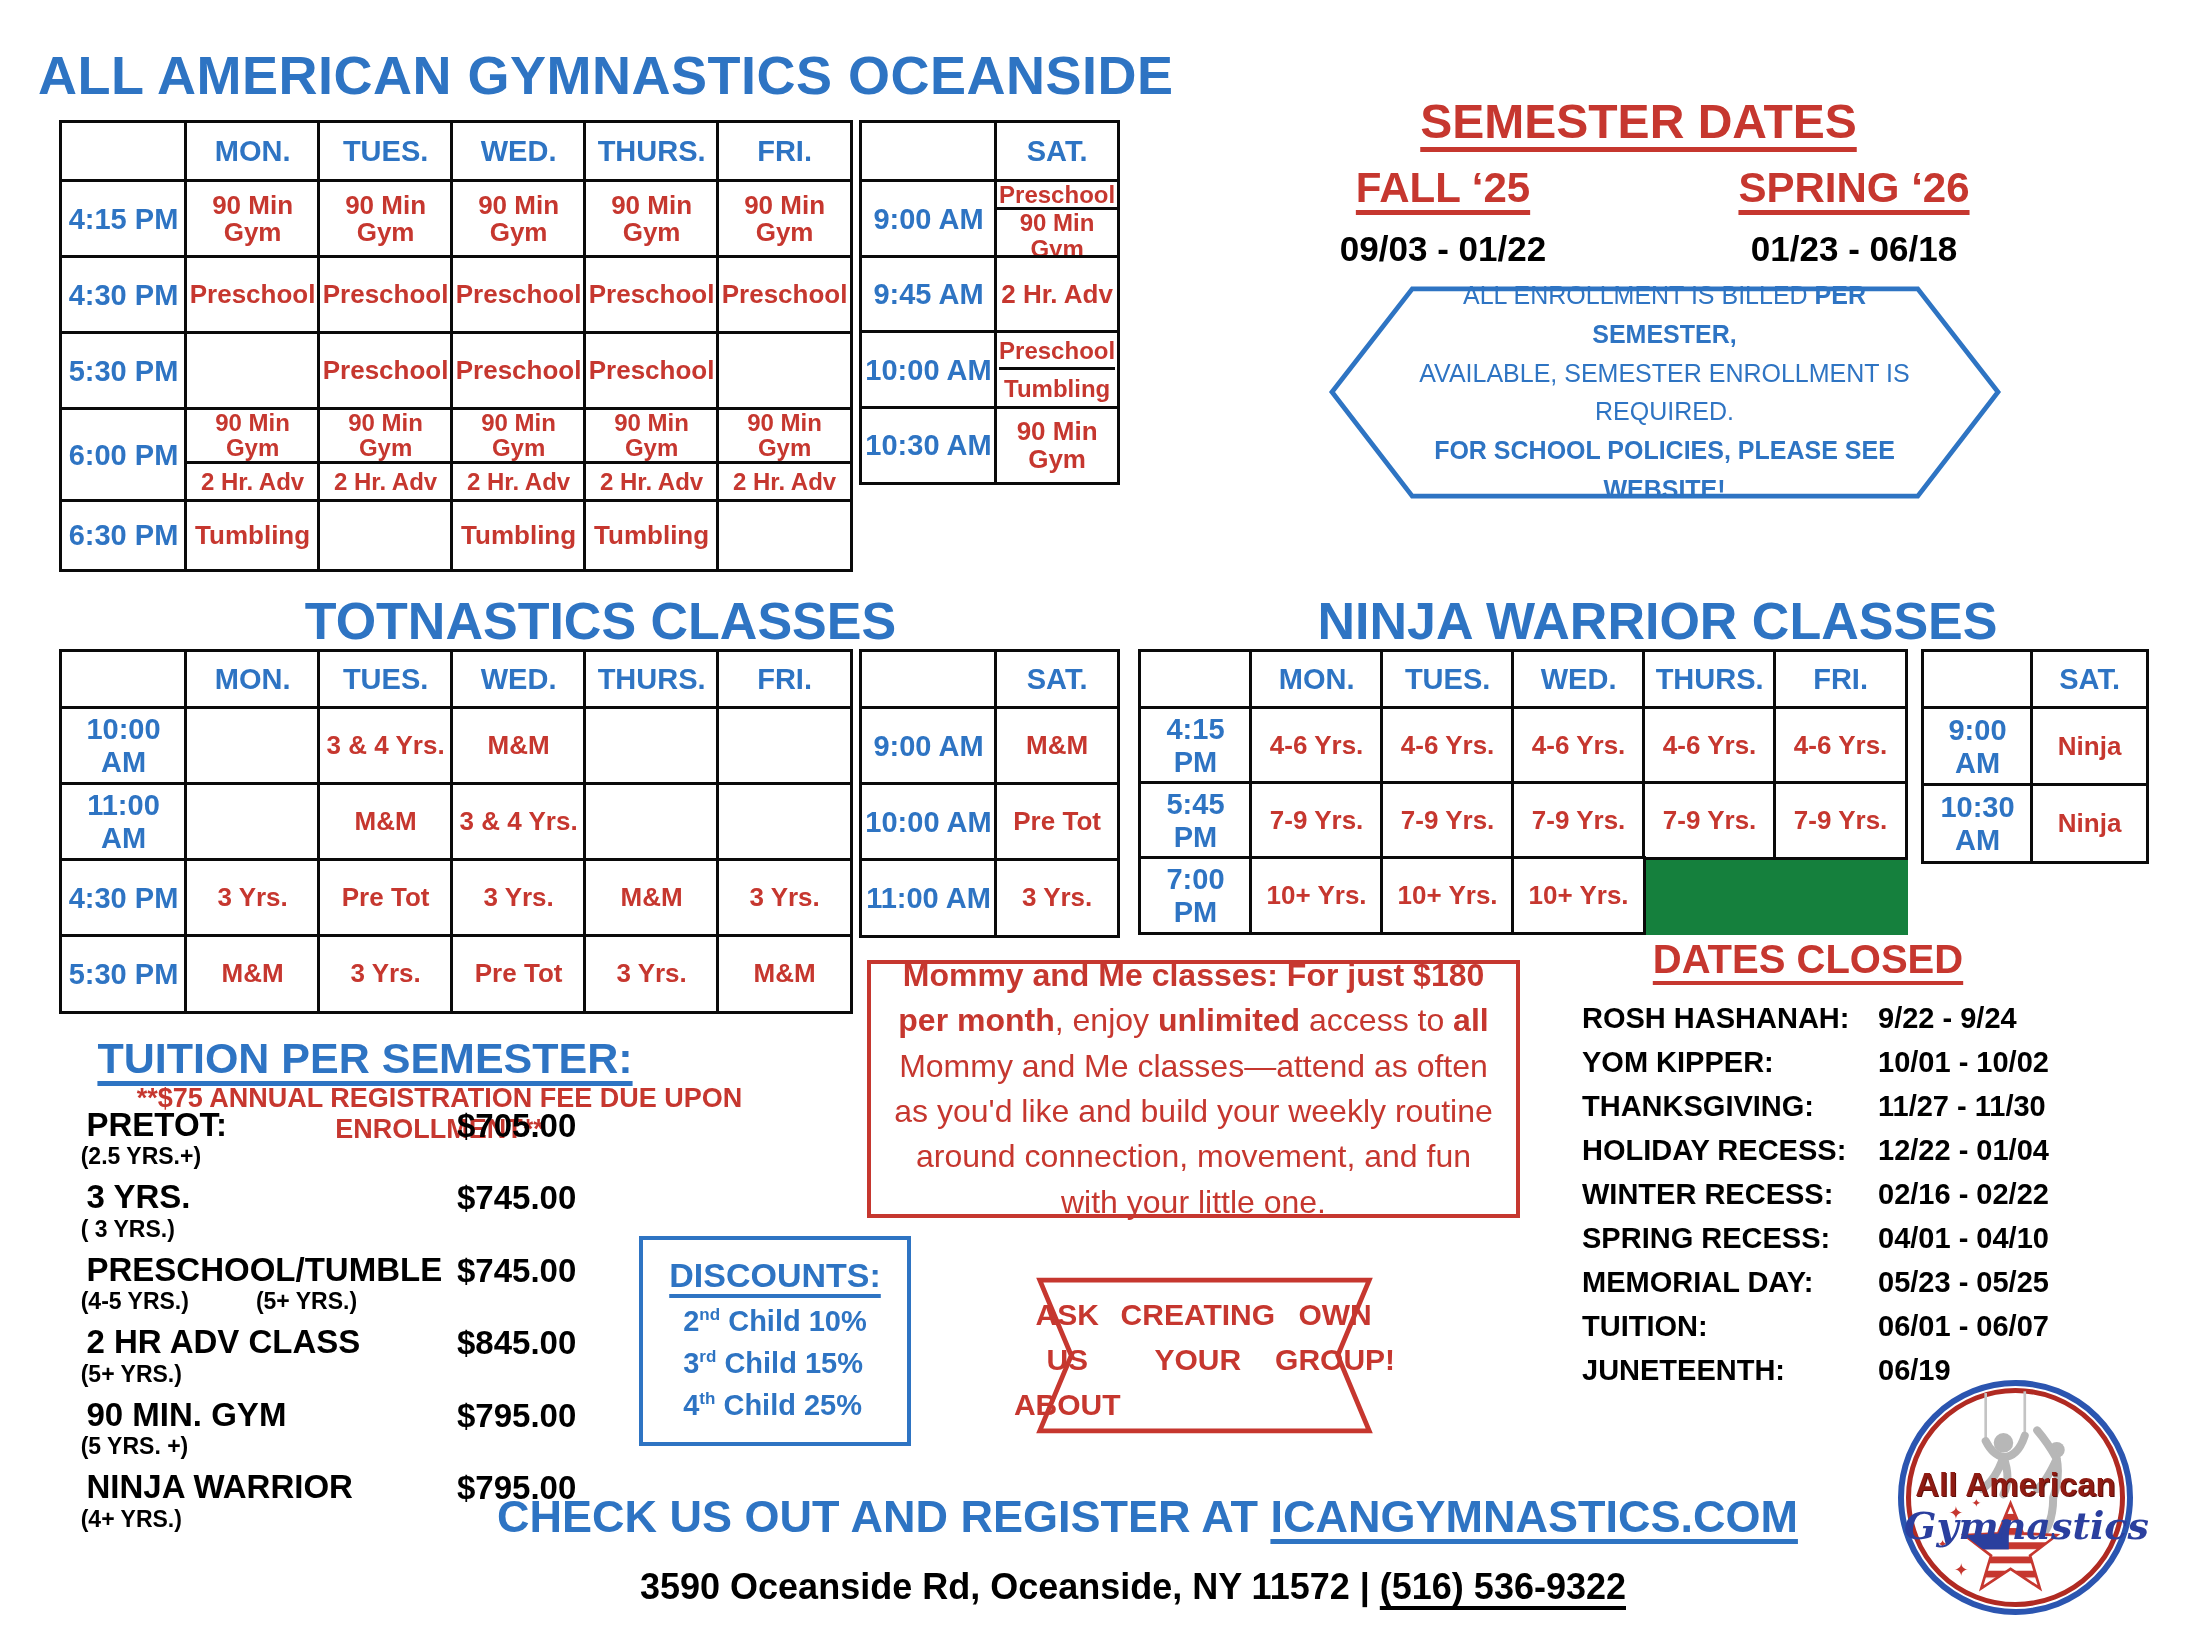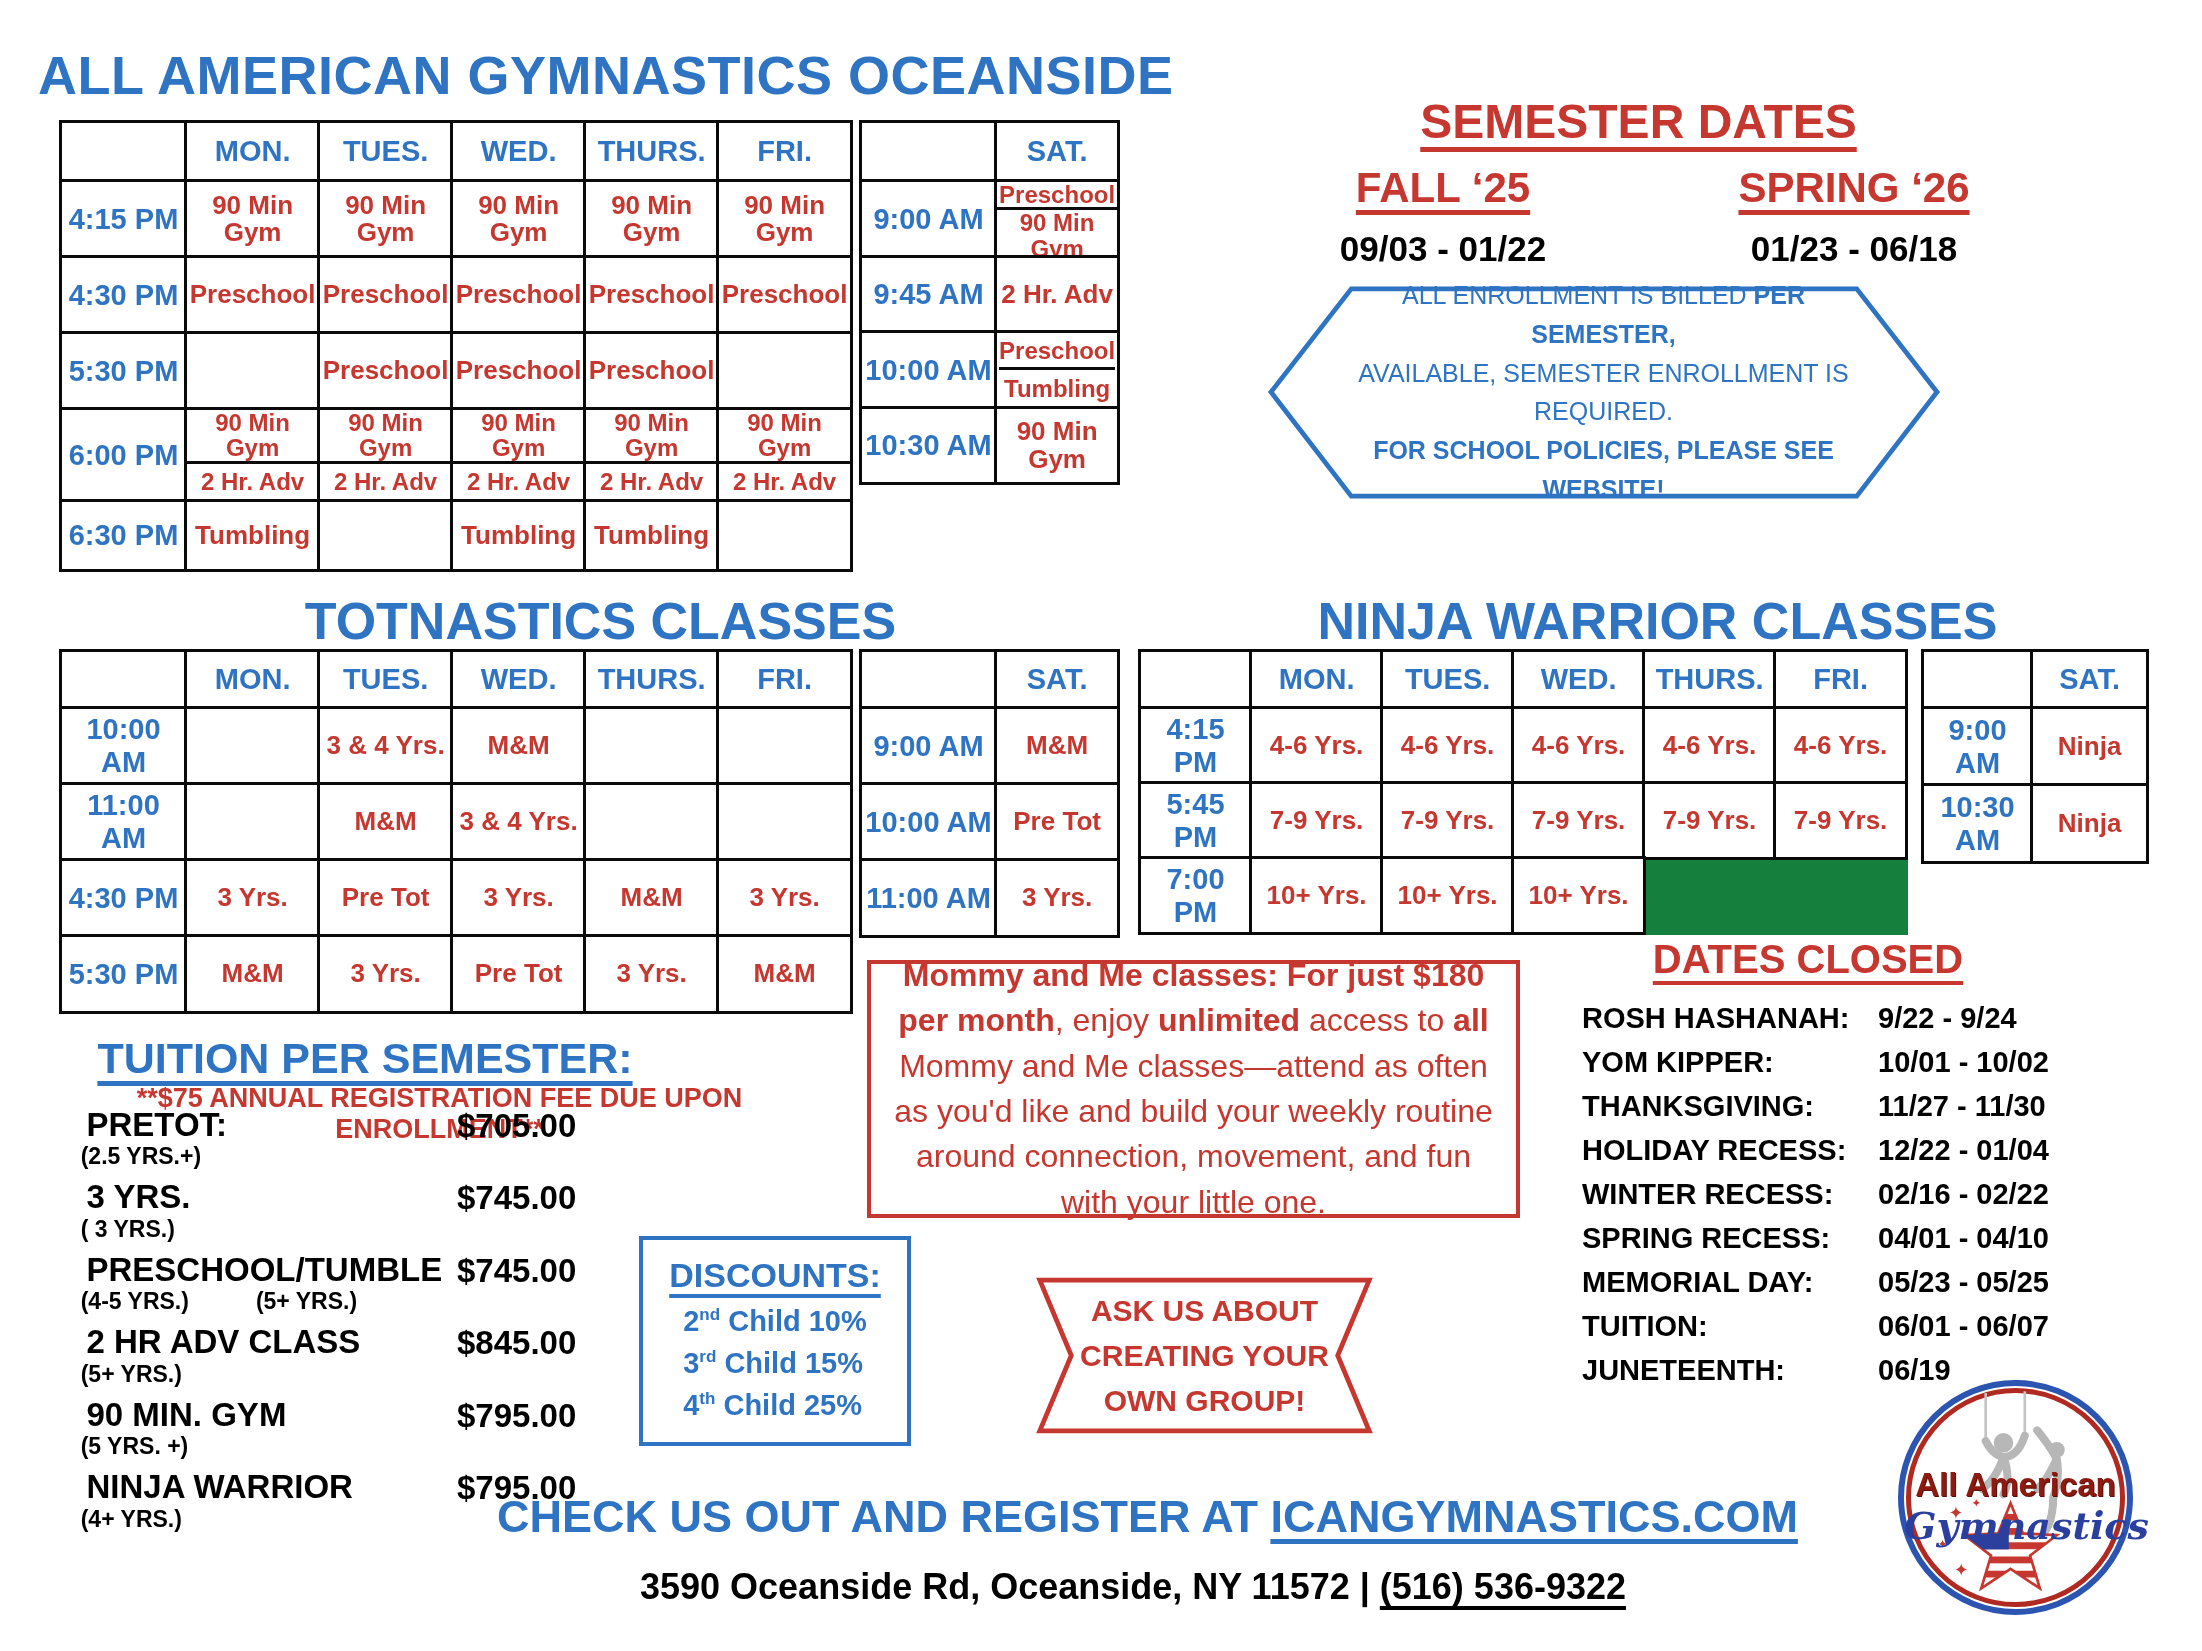--- a/index.html
+++ b/index.html
@@ -45,21 +45,21 @@
   
   .sem-title{left:1323px;top:94px;width:631px;text-align:center;font-size:48px;font-weight:700;color:var(--red);}
   .sem-title span{text-decoration:underline;text-underline-offset:8.6px;text-decoration-thickness:4.8px;}
   .sem-col{width:306px;text-align:center;}
   .sem-fall{left:1290px;top:164px;}
   .sem-spring{left:1701px;top:164px;}
   .sem-label{font-size:42px;font-weight:700;color:var(--red);text-decoration:underline;text-underline-offset:7.6px;text-decoration-thickness:4.8px;}
   .sem-range{margin-top:17px;font-size:35px;font-weight:700;color:#000;}
 
   
-  .hex{left:1267px;top:285px;width:674px;height:215px;}
+  .hex{left:1328px;top:285px;width:674px;height:215px;}
   .hex svg{position:absolute;left:0;top:0;}
   .hex-text{position:absolute;left:76px;top:15.3px;width:521px;height:184px;
     display:flex;flex-direction:column;justify-content:center;
     text-align:center;color:var(--blue);font-size:25px;line-height:1.55;}
   .hex-text .b{font-weight:700;}
 
   
   .mommy{left:867px;top:960px;width:653px;height:258px;border:4.8px solid var(--red);
     box-sizing:border-box;padding:13.4px 19px;display:flex;align-items:center;}
   .mommy-inner{width:100%;text-align:center;color:var(--red);font-size:32px;line-height:1.42;}
@@ -89,21 +89,21 @@
     display:flex;flex-direction:column;align-items:center;justify-content:center;gap:5.7px;}
   .disc-title{font-size:34px;font-weight:700;color:var(--blue);}
   .disc-title span{text-decoration:underline;text-underline-offset:6.7px;text-decoration-thickness:3.8px;}
   .disc-item{font-size:29px;font-weight:700;color:var(--blue);line-height:1.45;}
   .disc-item sup{font-size:17px;}
 
   
   .group{left:1035px;top:1275px;width:339px;height:161px;}
   .group svg{position:absolute;left:0;top:0;}
   .group-text{position:absolute;left:38px;top:17px;width:263px;height:126px;
-    display:flex;flex-direction:column;justify-content:center;text-align:center;
+    display:flex;flex-direction:row;justify-content:center;text-align:center;
     color:var(--red);font-weight:700;font-size:30px;line-height:1.5;}
 
   
   .register{left:96px;top:1491px;width:2103px;text-align:center;font-size:45px;font-weight:700;color:var(--blue);}
   .register .u{text-decoration-thickness:4.8px;}
   .address{left:96px;top:1566px;width:2074px;text-align:center;font-size:36px;font-weight:700;color:#000;}
   .address .u{text-decoration-thickness:3.8px;}
 
   
   .logo{left:1898px;top:1380px;width:235px;height:235px;border-radius:50%;

